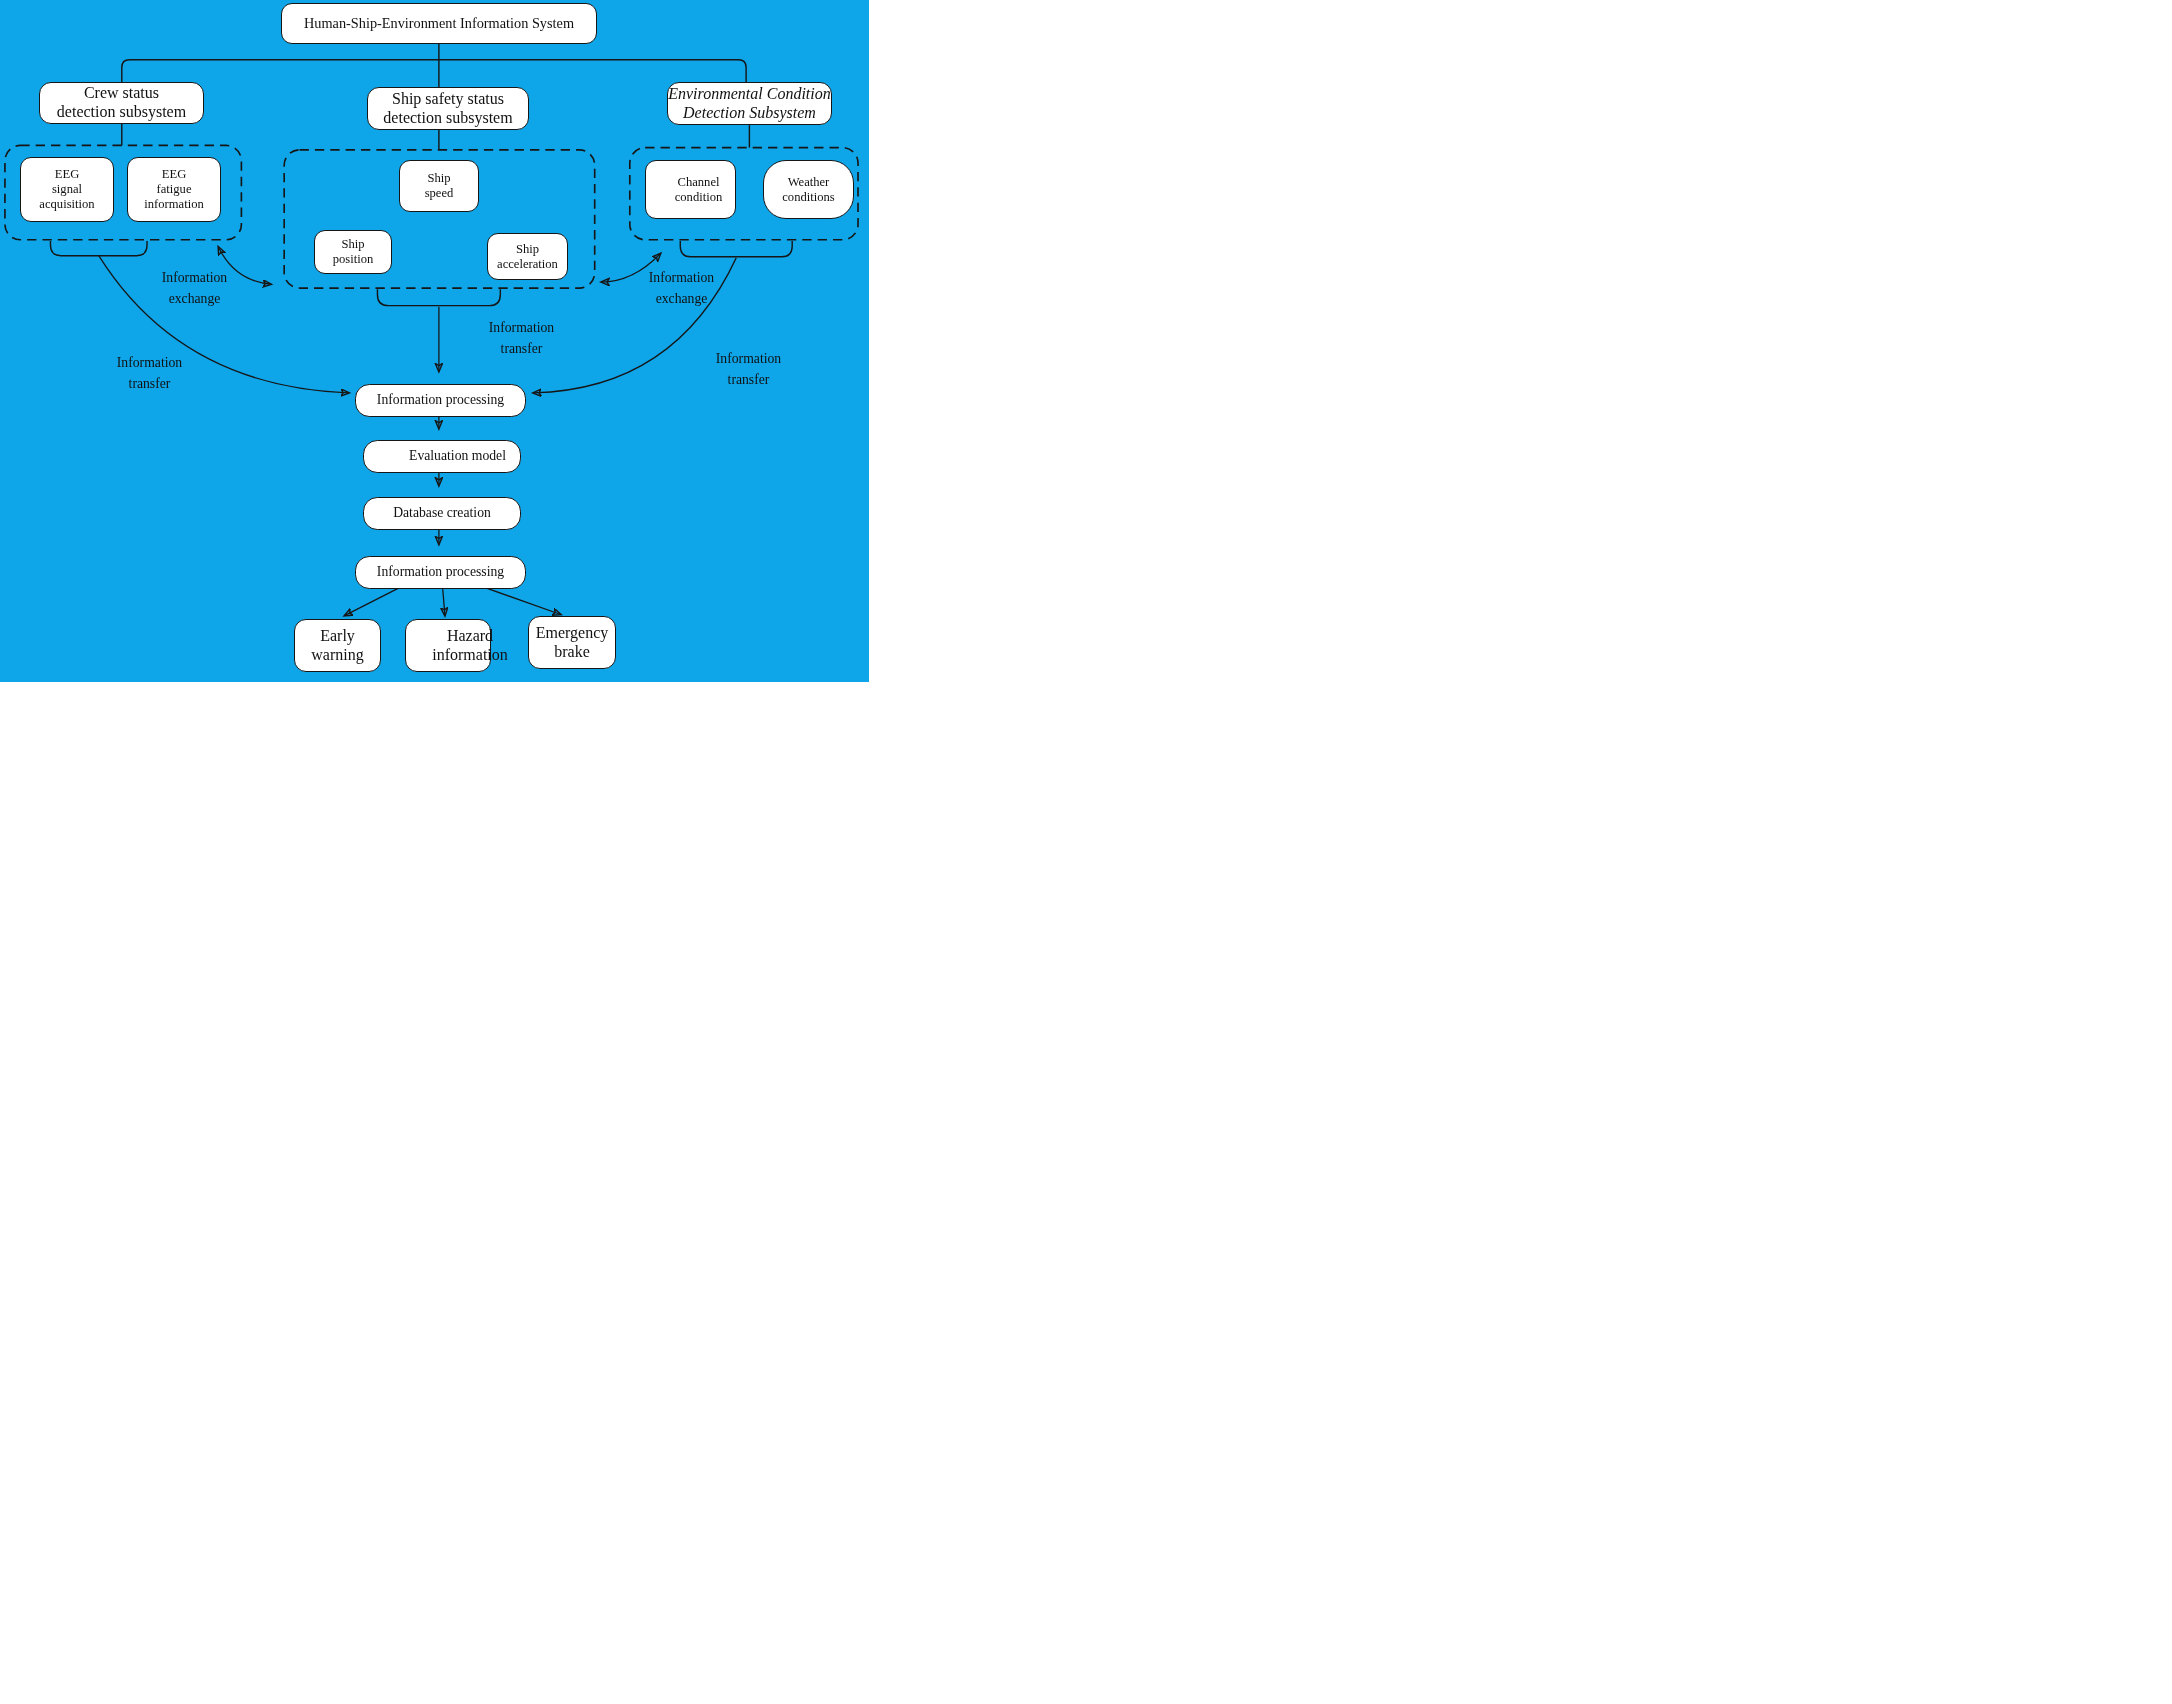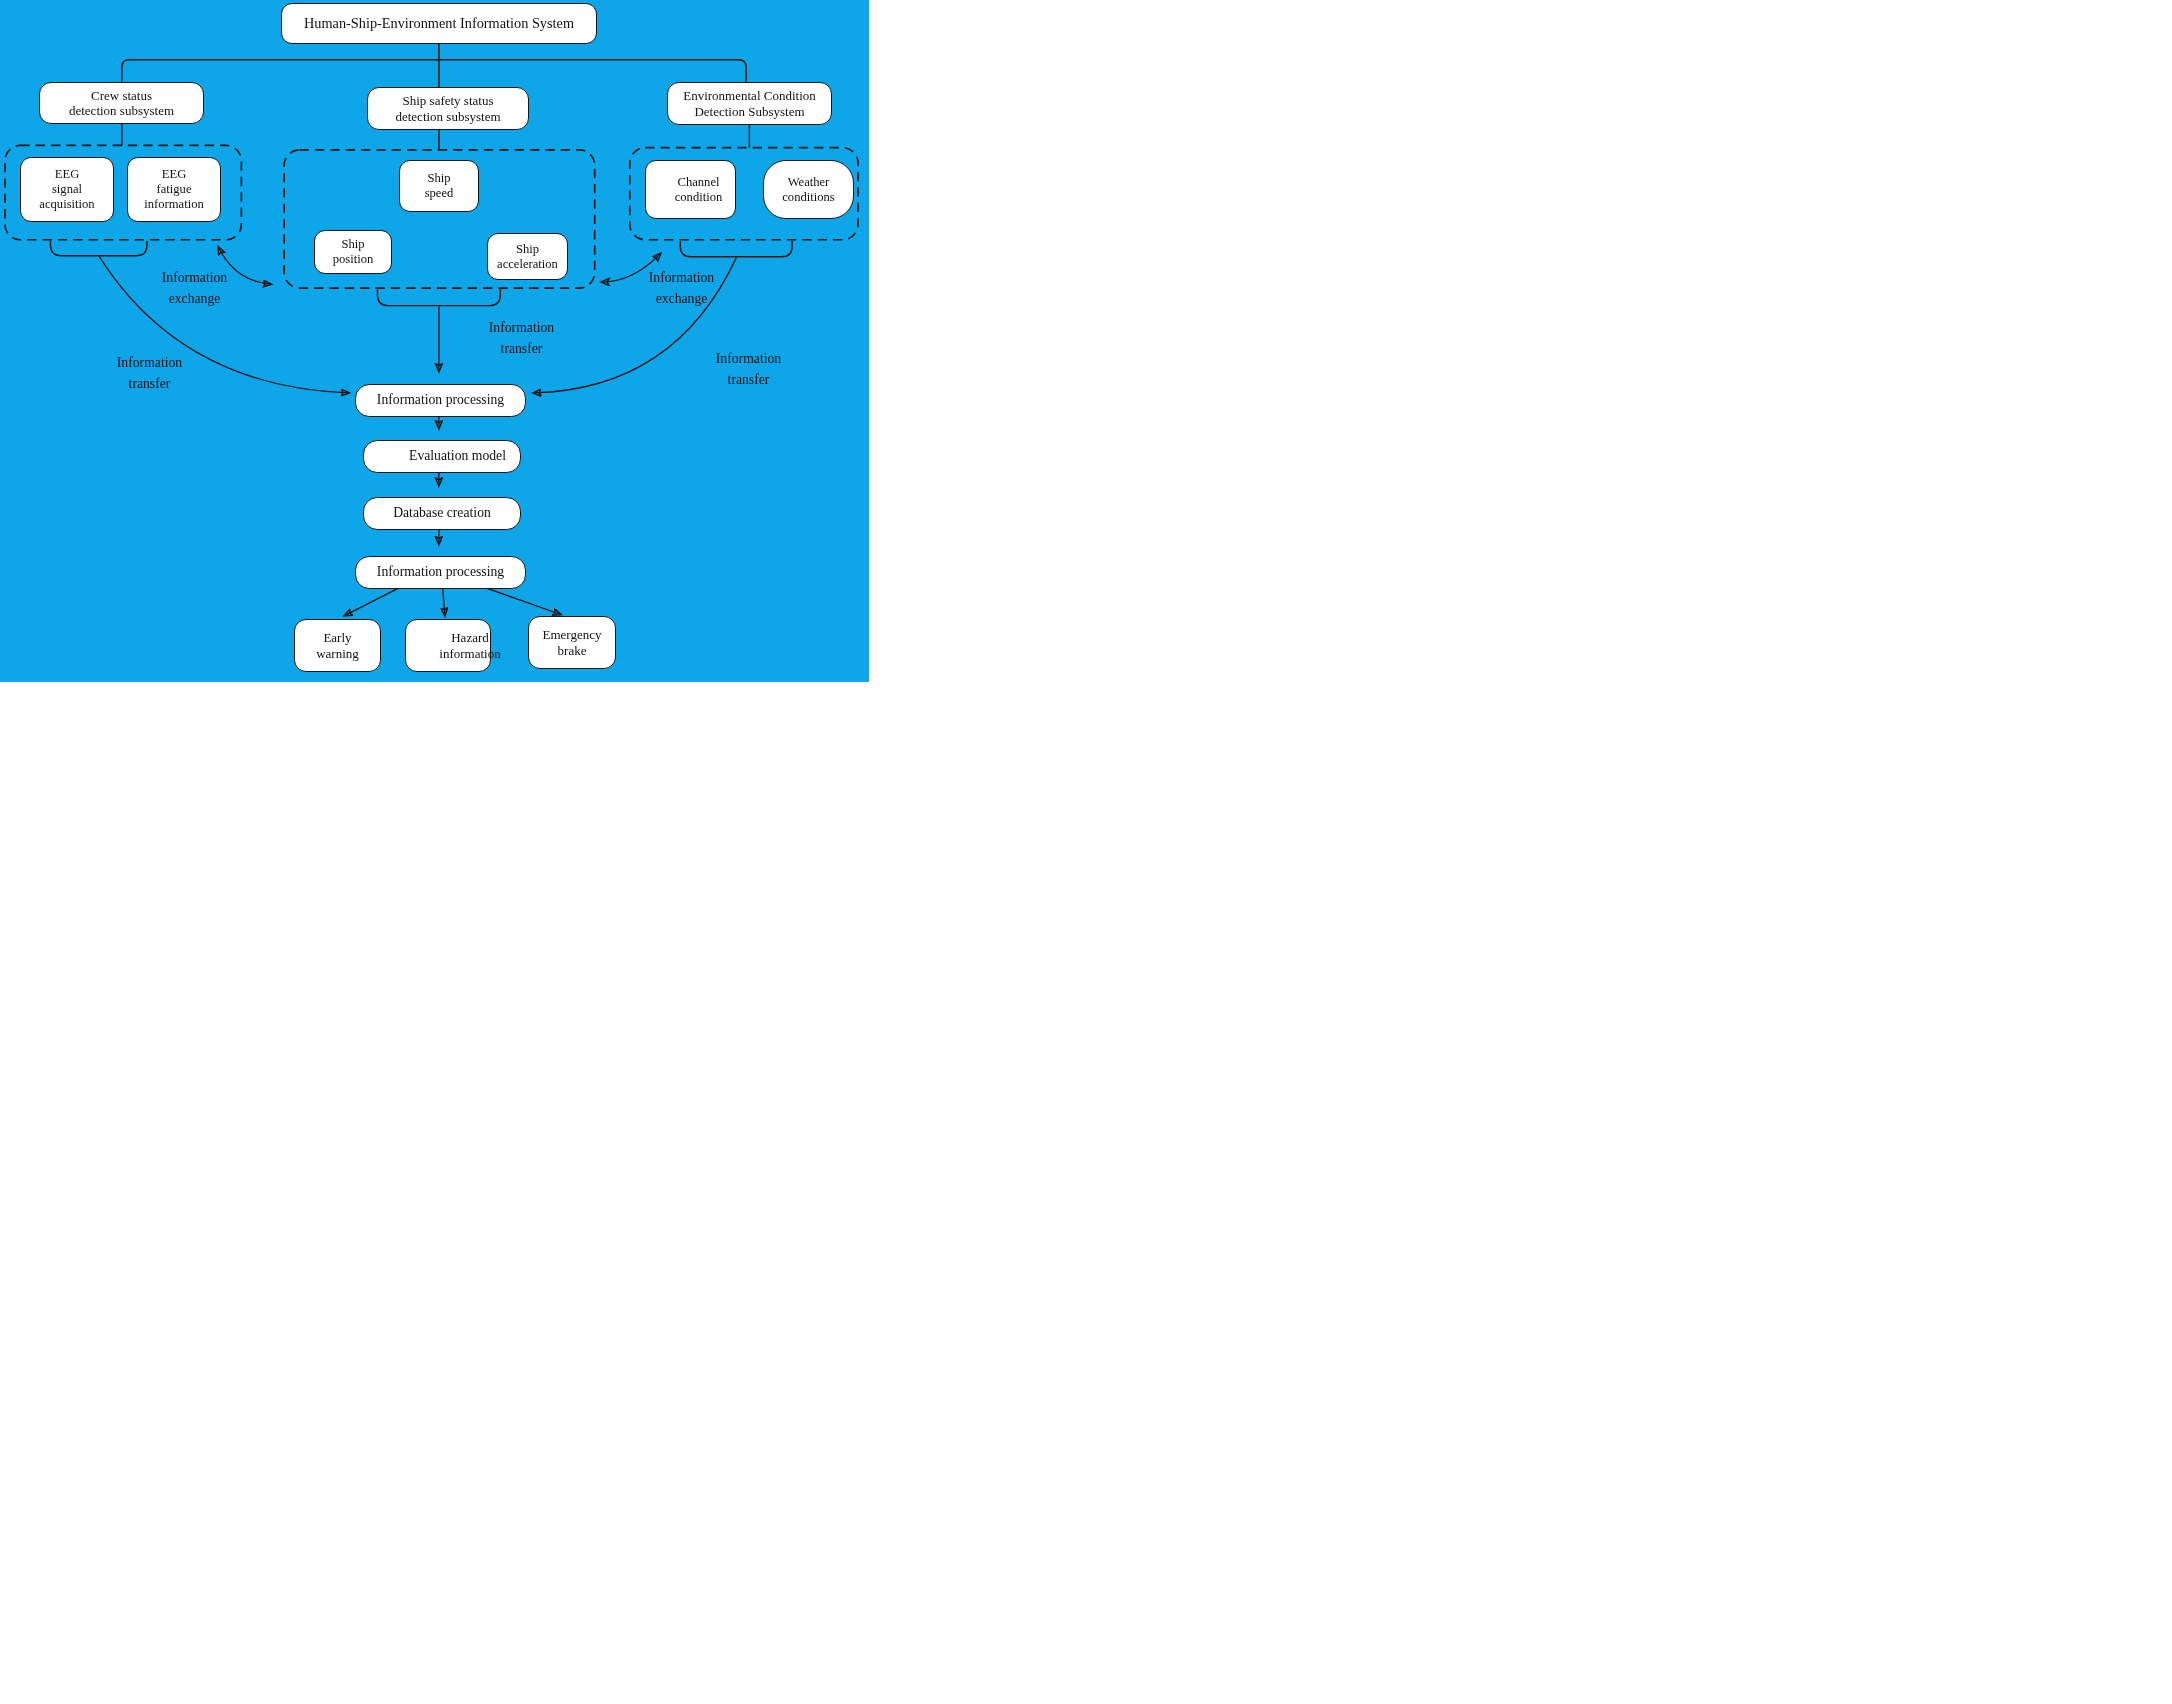--- a/index.html
+++ b/index.html
@@ -35,21 +35,21 @@
     position: absolute;
     border: 1.4px solid #161616;
     border-radius: 12px;
     background: #ffffff;
     display: flex;
     align-items: center;
     justify-content: center;
     text-align: center;
     white-space: pre-line;
     color: #111111;
-    font-size: 13px;
+    font-size: 16px;
     line-height: 1.18;
     box-sizing: border-box;
   }
   .box.small { font-size: 12.6px; border-radius: 11px; }
   .box.pill  { font-size: 13.7px; border-radius: 14.3px; margin-top: 8px; }
   .box.title { font-size: 14.3px; border-radius: 11px; }
   .lbl {
     position: absolute;
     text-align: center;
     white-space: pre-line;
@@ -104,21 +104,21 @@
     <path class="thin" marker-end="url(#ah)" d="M 806,1061 L 811,1122"></path>
     <path class="thin" marker-end="url(#ah)" d="M 856,1061 L 1022,1120"></path>
   </svg>
 
   <div class="box title" style="left:281px; top:3.3px; width:316px; height:41px;">Human-Ship-Environment Information System</div>
 
   <div class="box" style="left:39px; top:82px; width:165px; height:42px;">Crew status
 detection subsystem</div>
   <div class="box" style="left:358px; top:87px; width:162px; height:43px;margin-left:9px;">Ship safety status
 detection subsystem</div>
-  <div class="box" style="left:667px; top:82px; width:165px; height:43px;">Environmental Condition
+  <div class="box" style="left:667px; top:82px; width:165px; height:43px;font-style:italic;">Environmental Condition
 Detection Subsystem</div>
 
   <div class="box small" style="left:20px; top:157px; width:94px; height:65px;">EEG
 signal
 acquisition</div>
   <div class="box small" style="left:127px; top:157px; width:94px; height:65px;">EEG
 fatigue
 information</div>
 
   <div class="box small" style="left:399px; top:160px; width:80px; height:52px;">Ship

